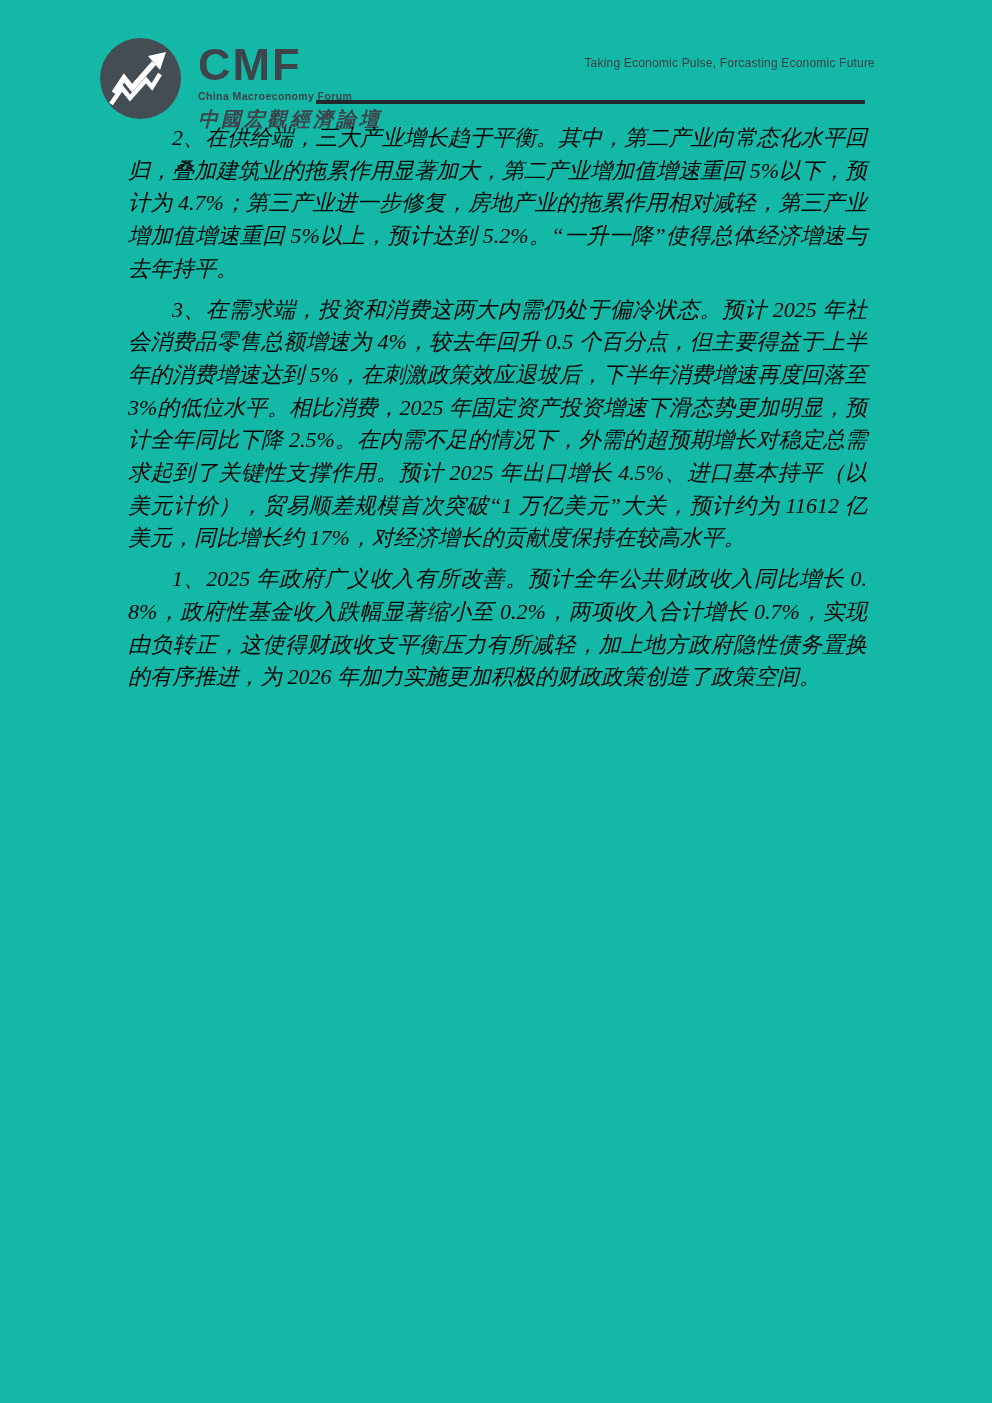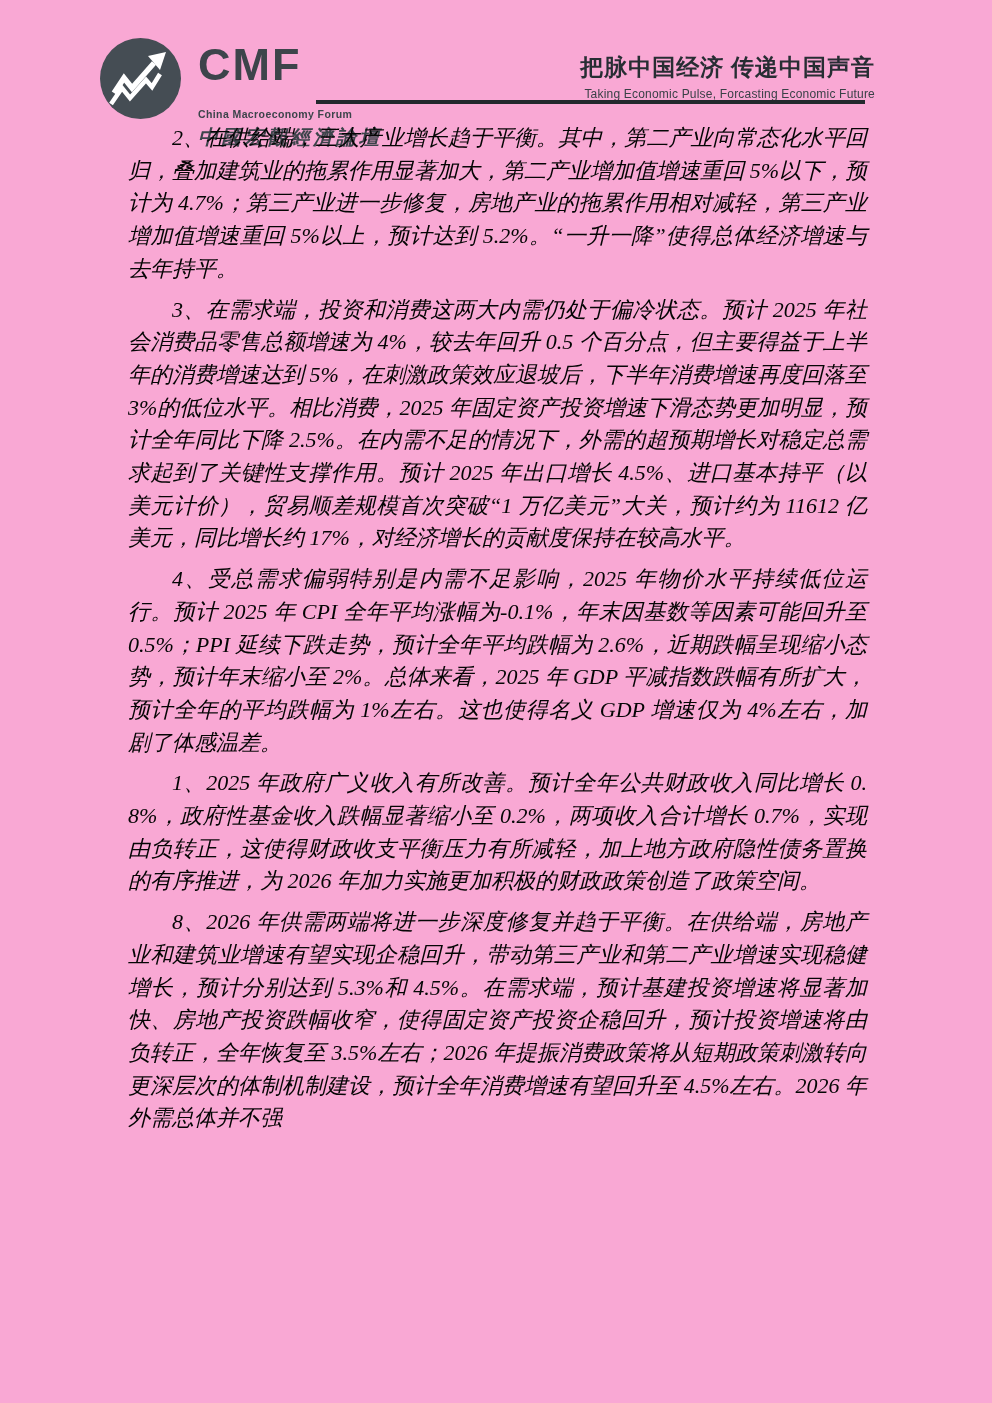--- a/index.html
+++ b/index.html
@@ -1,40 +1,40 @@
 <!DOCTYPE html>
 <html lang="zh"><head>
 <meta charset="utf-8">
 <style>
   html,body{margin:0;padding:0;background:#e8e8e8;}
   .page{
     position:relative;
     width:992px;height:1403px;
     margin:0 auto;
-    background:#f9a8d4;
+    background:#14b8a6;
     overflow:hidden;
     font-family:"Liberation Serif","DejaVu Serif",serif;
     color:#0a0a0a;
   }
 
   
   .logo-mark{
     position:absolute;left:100px;top:38px;width:81px;height:81px;
   }
   .logo-text{
     position:absolute;left:198px;top:42px;width:220px;
     color:#3d444b;
   }
   .logo-acronym{
     font-family:"Liberation Sans","DejaVu Sans",sans-serif;
     font-size:45px;font-weight:800;letter-spacing:2px;line-height:1;
   }
   .logo-sub-en{
     font-family:"Liberation Sans","DejaVu Sans",sans-serif;
-    font-size:10.5px;font-weight:700;letter-spacing:0.4px;margin-top:21px;
+    font-size:10.5px;font-weight:700;letter-spacing:0.4px;margin-top:3px;
   }
   .logo-sub-zh{
     font-family:"Liberation Serif","DejaVu Serif",serif;
     font-size:20px;font-weight:700;letter-spacing:3px;margin-top:4px;
     font-style:italic;
   }
   .slogan{
     position:absolute;right:117px;top:52px;text-align:right;
   }
   .slogan-zh{
@@ -84,28 +84,25 @@
     </svg>
   </div>
 
   <div class="logo-text">
     <div class="logo-acronym">CMF</div>
     <div class="logo-sub-en">China Macroeconomy Forum</div>
     <div class="logo-sub-zh">中國宏觀經濟論壇</div>
   </div>
 
   <div class="slogan">
-    <div class="slogan-zh">把脉中国经济 传递中国声音</div>
     <div class="slogan-en">Taking Economic Pulse, Forcasting Economic Future</div>
   </div>
 
   <div class="header-rule"></div>
 
   <div class="doc-body">
     <p>2、在供给端，三大产业增长趋于平衡。其中，第二产业向常态化水平回归，叠加建筑业的拖累作用显著加大，第二产业增加值增速重回 5%以下，预计为 4.7%；第三产业进一步修复，房地产业的拖累作用相对减轻，第三产业增加值增速重回 5%以上，预计达到 5.2%。“一升一降”使得总体经济增速与去年持平。</p>
     <p>3、在需求端，投资和消费这两大内需仍处于偏冷状态。预计 2025 年社会消费品零售总额增速为 4%，较去年回升 0.5 个百分点，但主要得益于上半年的消费增速达到 5%，在刺激政策效应退坡后，下半年消费增速再度回落至 3%的低位水平。相比消费，2025 年固定资产投资增速下滑态势更加明显，预计全年同比下降 2.5%。在内需不足的情况下，外需的超预期增长对稳定总需求起到了关键性支撑作用。预计 2025 年出口增长 4.5%、进口基本持平（以美元计价），贸易顺差规模首次突破“1 万亿美元”大关，预计约为 11612 亿美元，同比增长约 17%，对经济增长的贡献度保持在较高水平。</p>
-    <p>4、受总需求偏弱特别是内需不足影响，2025 年物价水平持续低位运行。预计 2025 年 CPI 全年平均涨幅为-0.1%，年末因基数等因素可能回升至 0.5%；PPI 延续下跌走势，预计全年平均跌幅为 2.6%，近期跌幅呈现缩小态势，预计年末缩小至 2%。总体来看，2025 年 GDP 平减指数跌幅有所扩大，预计全年的平均跌幅为 1%左右。这也使得名义 GDP 增速仅为 4%左右，加剧了体感温差。</p>
     <p>1、2025 年政府广义收入有所改善。预计全年公共财政收入同比增长 0.8%，政府性基金收入跌幅显著缩小至 0.2%，两项收入合计增长 0.7%，实现由负转正，这使得财政收支平衡压力有所减轻，加上地方政府隐性债务置换的有序推进，为 2026 年加力实施更加积极的财政政策创造了政策空间。</p>
-    <p>8、2026 年供需两端将进一步深度修复并趋于平衡。在供给端，房地产业和建筑业增速有望实现企稳回升，带动第三产业和第二产业增速实现稳健增长，预计分别达到 5.3%和 4.5%。在需求端，预计基建投资增速将显著加快、房地产投资跌幅收窄，使得固定资产投资企稳回升，预计投资增速将由负转正，全年恢复至 3.5%左右；2026 年提振消费政策将从短期政策刺激转向更深层次的体制机制建设，预计全年消费增速有望回升至 4.5%左右。2026 年外需总体并不强</p>
   </div>
 
 
 </div>
 
 </body></html>

